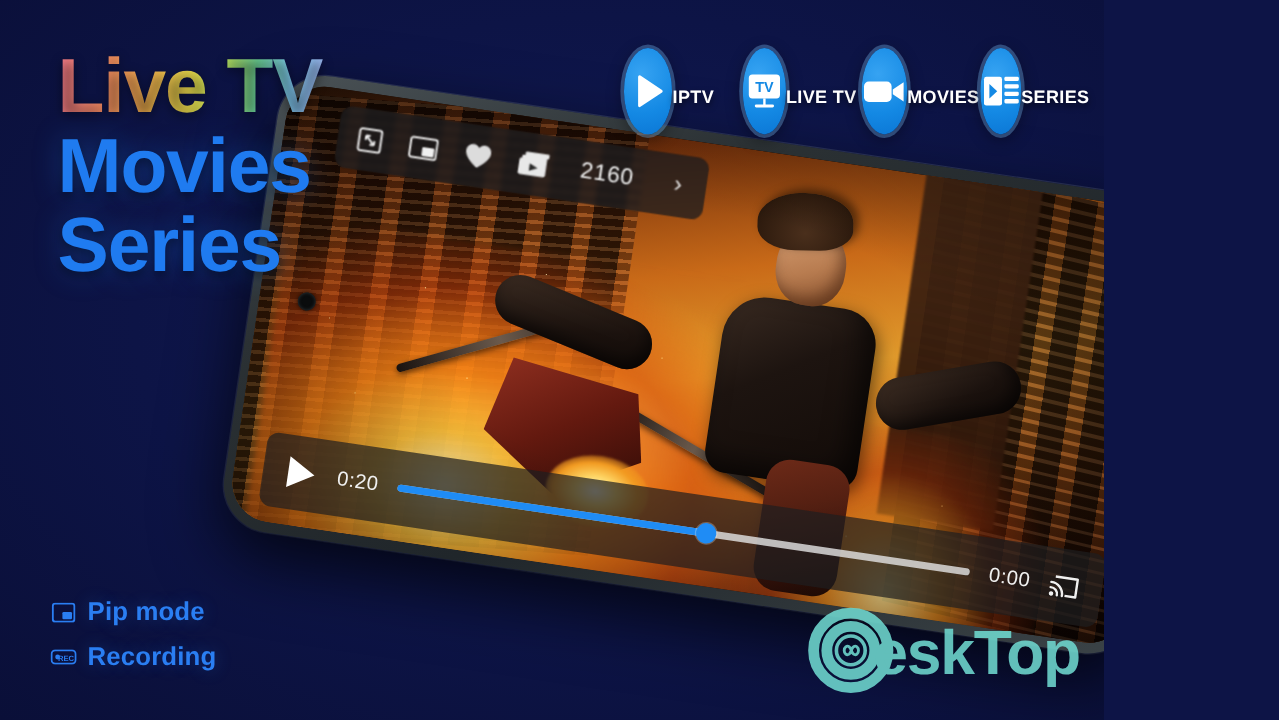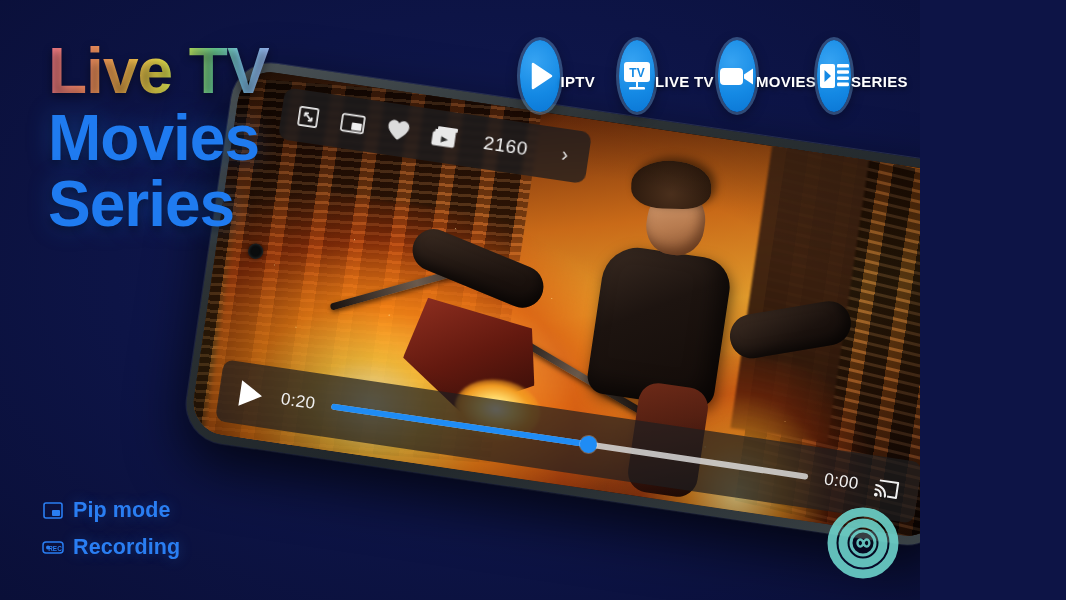--- a/index.html
+++ b/index.html
@@ -465,15 +465,16 @@
 
   <div class="watermark">
     <span>
       <svg width="74" height="74" viewBox="0 0 74 74">
         <path d="M37 6 A31 31 0 1 0 37 68 A31 31 0 0 0 37 6 Z M37 17 A20 20 0 1 1 37 57 A20 20 0 0 1 37 17 Z" fill="none" stroke="#6fd8cf" stroke-width="9"></path>
         <path d="M8 37 A29 29 0 0 1 37 8 L37 66 A29 29 0 0 1 8 37 Z" fill="none"></path>
         <circle cx="37" cy="37" r="12" fill="none" stroke="#6fd8cf" stroke-width="3"></circle>
         <path d="M31.5 37 C31.5 34.4 33.6 32.6 35.6 33.9 C37.3 35 37.5 38.9 39.3 40.1 C41.3 41.4 43.4 39.6 43.4 37 C43.4 34.4 41.3 32.6 39.3 33.9 C37.5 35 37.3 38.9 35.6 40.1 C33.6 41.4 31.5 39.6 31.5 37 Z" fill="none" stroke="#6fd8cf" stroke-width="2.4"></path>
       </svg>
     </span>
+    <span class="wm-text">eskTop</span>
   </div>
 
 </div>
 
 </body></html>

